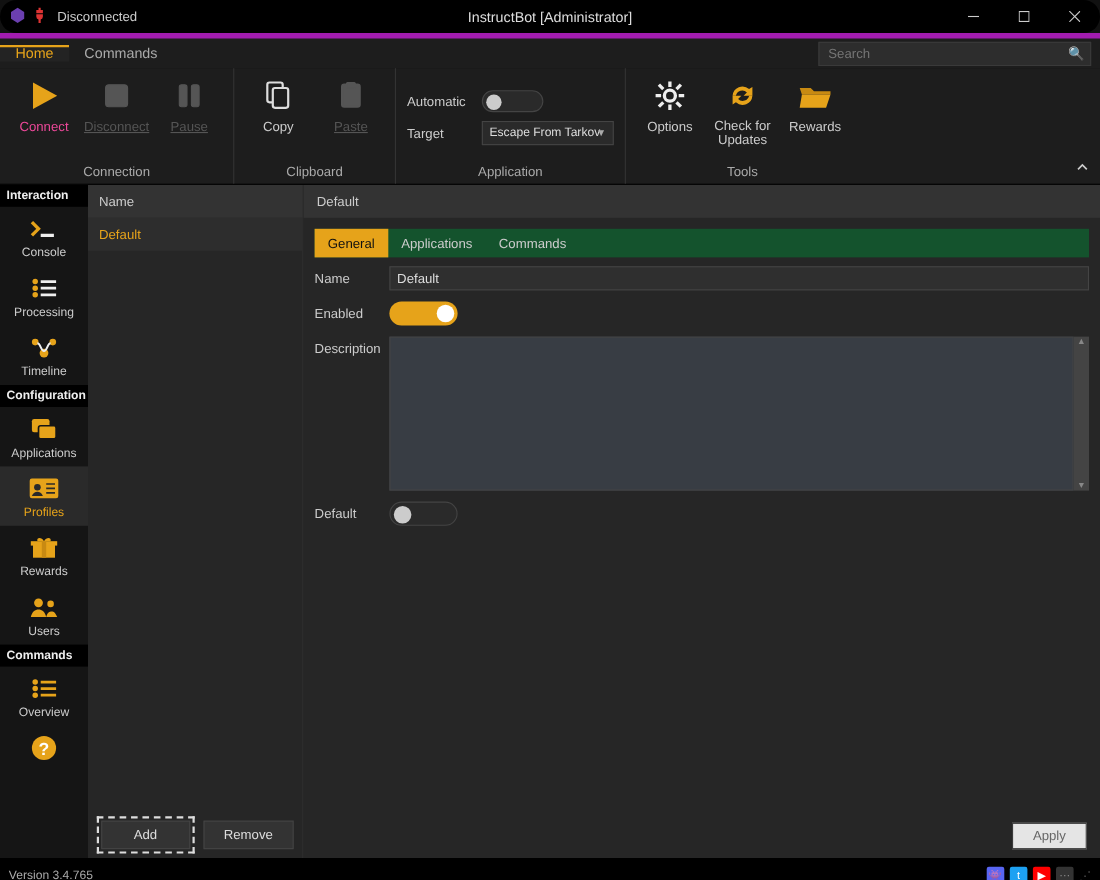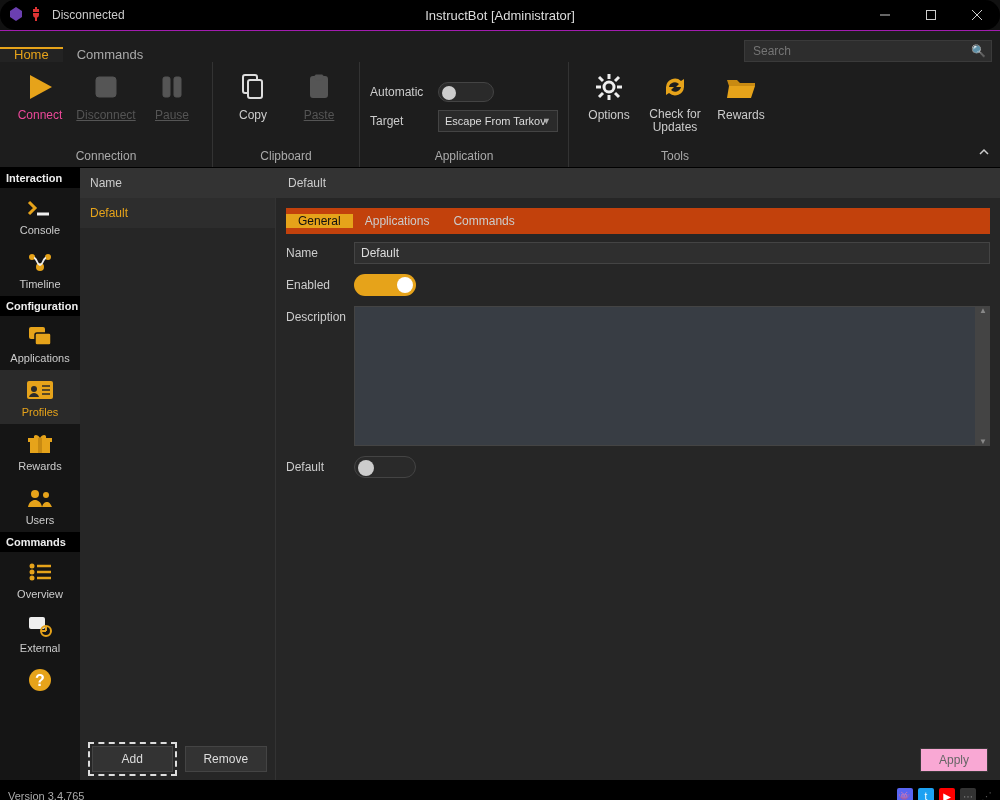--- a/index.html
+++ b/index.html
@@ -7,21 +7,21 @@
 
 
 .titlebar { height: 30px; background: #000; display: flex; align-items: center; color: #bbb; position: relative; border-radius: 15px; }
 .titlebar .left-icons { display: flex; align-items: center; gap: 4px; padding-left: 8px; }
 .titlebar .title-text { position: absolute; left: 50%; transform: translateX(-50%); font-size: 13px; color: #ddd; }
 .titlebar .win-controls { margin-left: auto; display: flex; }
 .win-btn { width: 46px; height: 30px; display: flex; align-items: center; justify-content: center; color: #ccc; font-size: 12px; }
 .win-btn svg { display: block; }
 
 
-.menubar { height: 32px; background: #1d1d1d; display: flex; align-items: flex-end; border-top: 1px solid #a21caf; }
+.menubar { height: 32px; background: #1d1d1d; display: flex; align-items: center; border-top: 5px solid #a21caf; }
 .menu-item { padding: 0 14px; display: flex; align-items: center; color: #aaa; font-size: 13px; cursor: pointer; }
 .menu-item.active { color: #e6a31a; box-shadow: inset 0 2px 0 #e6a31a; background: #232323; }
 .menubar .search-wrap { margin-left: auto; display: flex; align-items: center; padding-right: 8px; }
 .search-input { width: 248px; height: 22px; background: #2d2d2d; border: 1px solid #3a3a3a; color: #888; padding: 0 24px 0 8px; font-size: 12px; }
 .search-wrap { position: relative; }
 .search-wrap .search-glyph { position: absolute; right: 14px; top: 50%; transform: translateY(-50%); font-size: 12px; color: #888; }
 
 
 .ribbon { height: 106px; background: #1d1d1d; display: flex; border-bottom: 1px solid #000; position: relative; }
 .ribbon-group { display: flex; flex-direction: column; border-right: 1px solid #333; padding: 0 10px; }
@@ -65,30 +65,30 @@
 .list-body { flex: 1; }
 .list-row { padding: 8px 10px; color: #e6a31a; background: #2d2d2d; font-size: 12px; }
 .list-actions { display: flex; gap: 8px; padding: 10px 8px 4px; align-items: center; }
 .action-btn { flex: 1; height: 26px; background: #333; border: 1px solid #444; color: #ddd; font-size: 12px; display: flex; align-items: center; justify-content: center; cursor: pointer; }
 .dashed-box { border: 2px dashed #ddd; padding: 2px; }
 
 
 .detail { flex: 1; background: #262626; display: flex; flex-direction: column; }
 .detail-header { height: 30px; background: #333; display: flex; align-items: center; padding-left: 12px; color: #ccc; }
 .detail-body { padding: 10px 10px 10px 10px; display: flex; flex-direction: column; gap: 0; flex: 1; position: relative; }
-.tabs { display: flex; background: #c2410c; height: 26px; align-items: center; }
+.tabs { display: flex; background: #14532d; height: 26px; }
 .tab { padding: 0 12px; display: flex; align-items: center; color: #ccc; font-size: 12px; cursor: pointer; }
 .tab.active { background: #e6a31a; color: #111; }
 .form { padding-top: 8px; display: flex; flex-direction: column; gap: 10px; }
 .form-row { display: flex; align-items: flex-start; gap: 10px; }
 .form-row .flabel { width: 58px; padding-top: 4px; color: #ccc; font-size: 12px; }
 .finput { flex: 1; height: 22px; background: #2f2f2f; border: 1px solid #444; color: #ddd; padding: 0 6px; font-size: 12px; }
 .ftextarea { flex: 1; height: 140px; background: #383d44; border: 1px solid #444; color: #ddd; padding: 6px; font-size: 12px; resize: none; position: relative; }
 .scroll-stub { width: 14px; background: #444; display: flex; flex-direction: column; justify-content: space-between; align-items: center; font-size: 8px; color: #888; }
-.apply-btn { position: absolute; right: 12px; bottom: 8px; width: 68px; height: 24px; background: #f9a8d4; border: 1px solid #3a3a3a; color: #666; font-size: 12px; display: flex; align-items: center; justify-content: center; }
+.apply-btn { position: absolute; right: 12px; bottom: 8px; width: 68px; height: 24px; background: #e5e5e5; border: 1px solid #3a3a3a; color: #666; font-size: 12px; display: flex; align-items: center; justify-content: center; }
 
 
 .statusbar { height: 32px; background: #000; display: flex; align-items: center; padding: 0 8px; color: #aaa; font-size: 11px; }
 .statusbar .right-icons { margin-left: auto; display: flex; gap: 5px; align-items: center; }
 .sicon { width: 16px; height: 16px; display: flex; align-items: center; justify-content: center; font-size: 10px; color: #fff; border-radius: 2px; }
 </style>
 </head>
 <body>
 
 <div class="titlebar">
@@ -270,20 +270,33 @@
       <span class="si-icon">
           <svg width="26" height="20" viewBox="0 0 26 20">
             <polyline points="2,4 8,10 2,16" fill="none" stroke="#e6a31a" stroke-width="3"></polyline>
             <line x1="10" y1="16" x2="22" y2="16" stroke="#eee" stroke-width="3"></line>
           </svg>
         </span>
       <span>Console</span>
     </div>
     <div class="side-item">
       <span class="si-icon">
+          <svg width="26" height="20" viewBox="0 0 26 20">
+            <circle cx="5" cy="4" r="2.5" fill="#e6a31a"></circle>
+            <line x1="10" y1="4" x2="24" y2="4" stroke="#eee" stroke-width="2.5"></line>
+            <circle cx="5" cy="10" r="2.5" fill="#e6a31a"></circle>
+            <line x1="10" y1="10" x2="24" y2="10" stroke="#eee" stroke-width="2.5"></line>
+            <circle cx="5" cy="16" r="2.5" fill="#e6a31a"></circle>
+            <line x1="10" y1="16" x2="24" y2="16" stroke="#eee" stroke-width="2.5"></line>
+          </svg>
+        </span>
+      <span>Processing</span>
+    </div>
+    <div class="side-item">
+      <span class="si-icon">
           <svg width="28" height="22" viewBox="0 0 28 22">
             <circle cx="6" cy="6" r="3" fill="#e6a31a"></circle>
             <circle cx="22" cy="6" r="3" fill="#e6a31a"></circle>
             <circle cx="14" cy="16" r="4" fill="#e6a31a"></circle>
             <path d="M8 7c3 0 3 7 6 7s3-7 6-7" fill="none" stroke="#eee" stroke-width="1.8"></path>
           </svg>
         </span>
       <span>Timeline</span>
     </div>
 
@@ -339,31 +352,20 @@
           <svg width="26" height="20" viewBox="0 0 26 20">
             <circle cx="5" cy="4" r="2.5" fill="#e6a31a"></circle>
             <line x1="10" y1="4" x2="24" y2="4" stroke="#e6a31a" stroke-width="2.5"></line>
             <circle cx="5" cy="10" r="2.5" fill="#e6a31a"></circle>
             <line x1="10" y1="10" x2="24" y2="10" stroke="#e6a31a" stroke-width="2.5"></line>
             <circle cx="5" cy="16" r="2.5" fill="#e6a31a"></circle>
             <line x1="10" y1="16" x2="24" y2="16" stroke="#e6a31a" stroke-width="2.5"></line>
           </svg>
         </span>
       <span>Overview</span>
-    </div>
-    <div class="side-item">
-      <span class="si-icon">
-          <svg width="26" height="22" viewBox="0 0 26 22">
-            <rect x="2" y="2" width="16" height="12" rx="2" fill="#eee"></rect>
-            <circle cx="19" cy="16" r="5" fill="none" stroke="#e6a31a" stroke-width="2"></circle>
-            <line x1="19" y1="12" x2="19" y2="16" stroke="#e6a31a" stroke-width="2"></line>
-            <line x1="15" y1="16" x2="19" y2="16" stroke="#e6a31a" stroke-width="2"></line>
-          </svg>
-        </span>
-      <span>External</span>
     </div>
     <div class="side-item">
       <span class="si-icon">
           <svg width="24" height="24" viewBox="0 0 24 24">
             <circle cx="12" cy="12" r="11" fill="#e6a31a"></circle>
             <text x="12" y="18" text-anchor="middle" font-size="16" font-weight="bold" fill="#fff">?</text>
           </svg>
         </span>
     </div>
   </div>

